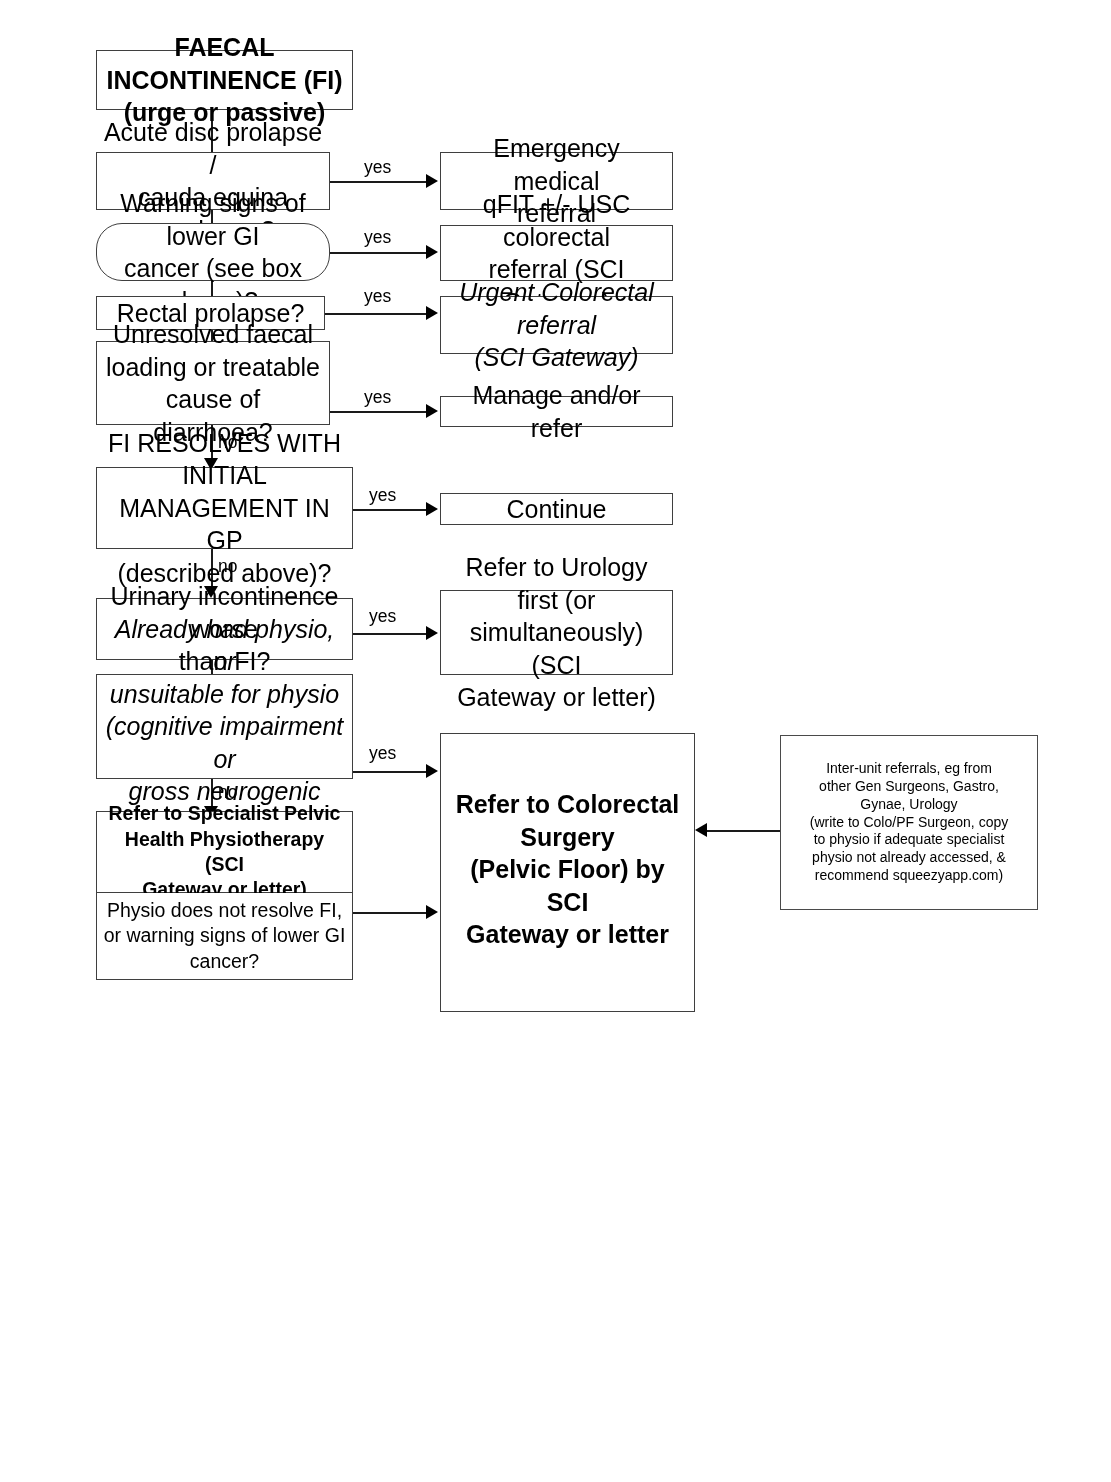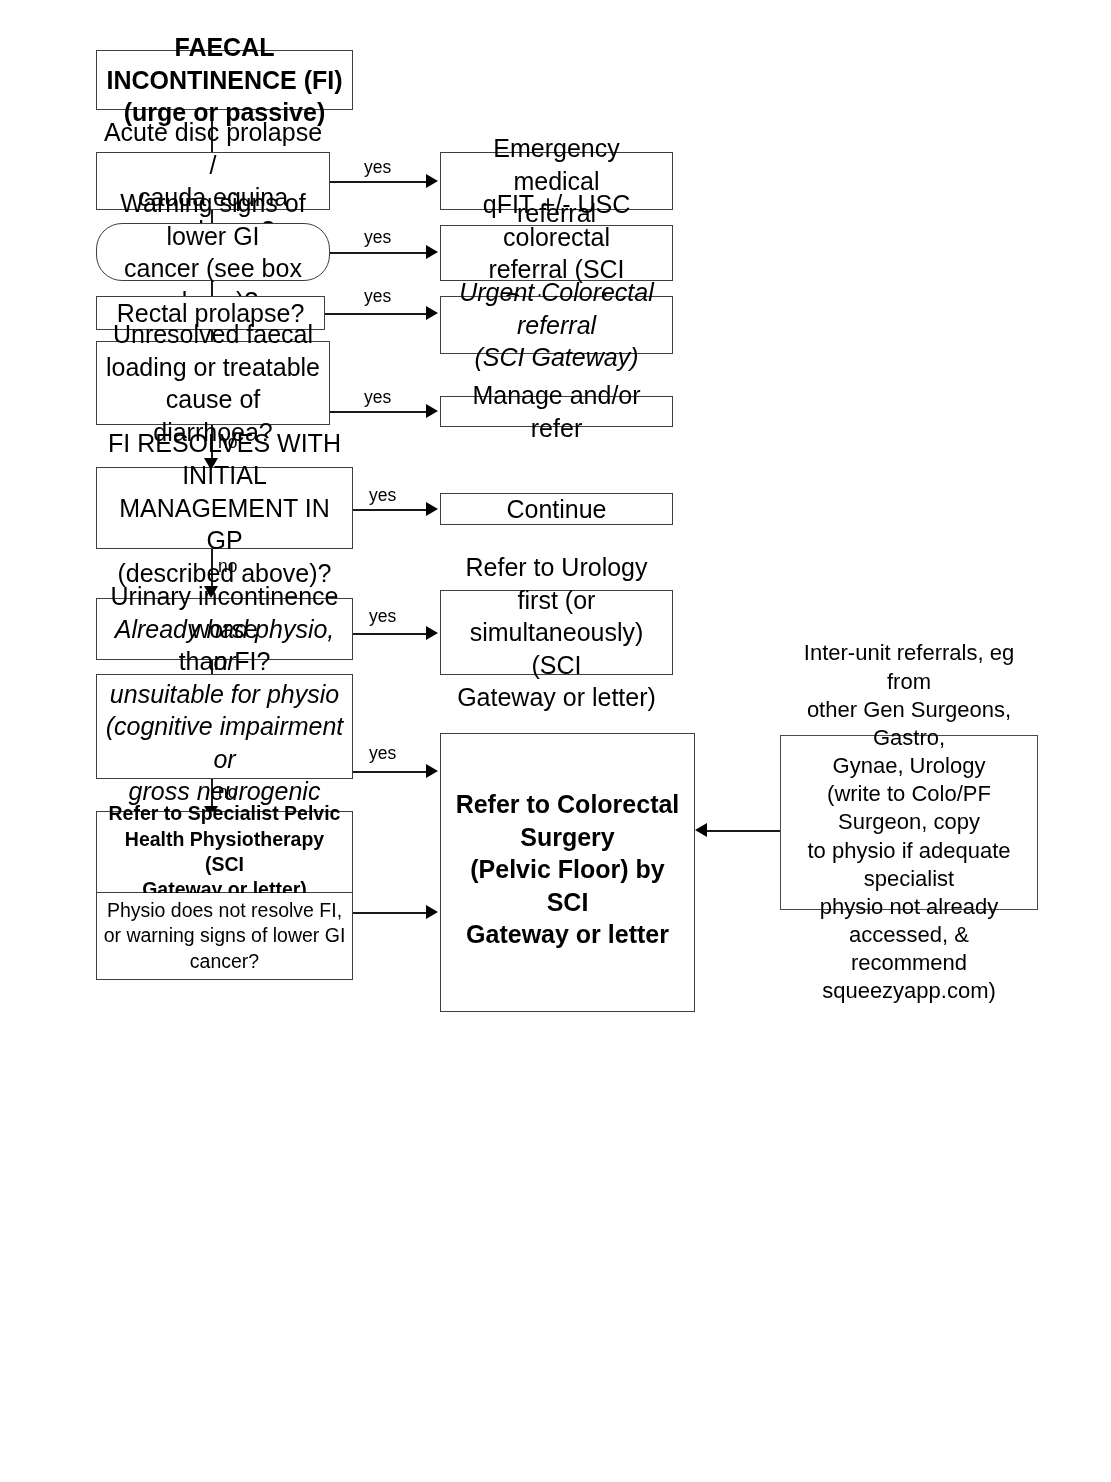--- a/index.html
+++ b/index.html
@@ -58,21 +58,21 @@
     border-top: none;
   }
   .stack > .cell.bold { font-weight: bold; }
 
   .note {
     position: absolute;
     box-sizing: border-box;
     border: 1.5px solid #4a4a4a;
     background: #ffffff;
     text-align: center;
-    font-size: 22px;
+    font-size: 14px;
     line-height: 1.28;
     padding: 4px 6px;
     white-space: pre-line;
     display: flex;
     align-items: center;
     justify-content: center;
   }
 
   
   .hline, .vline {

